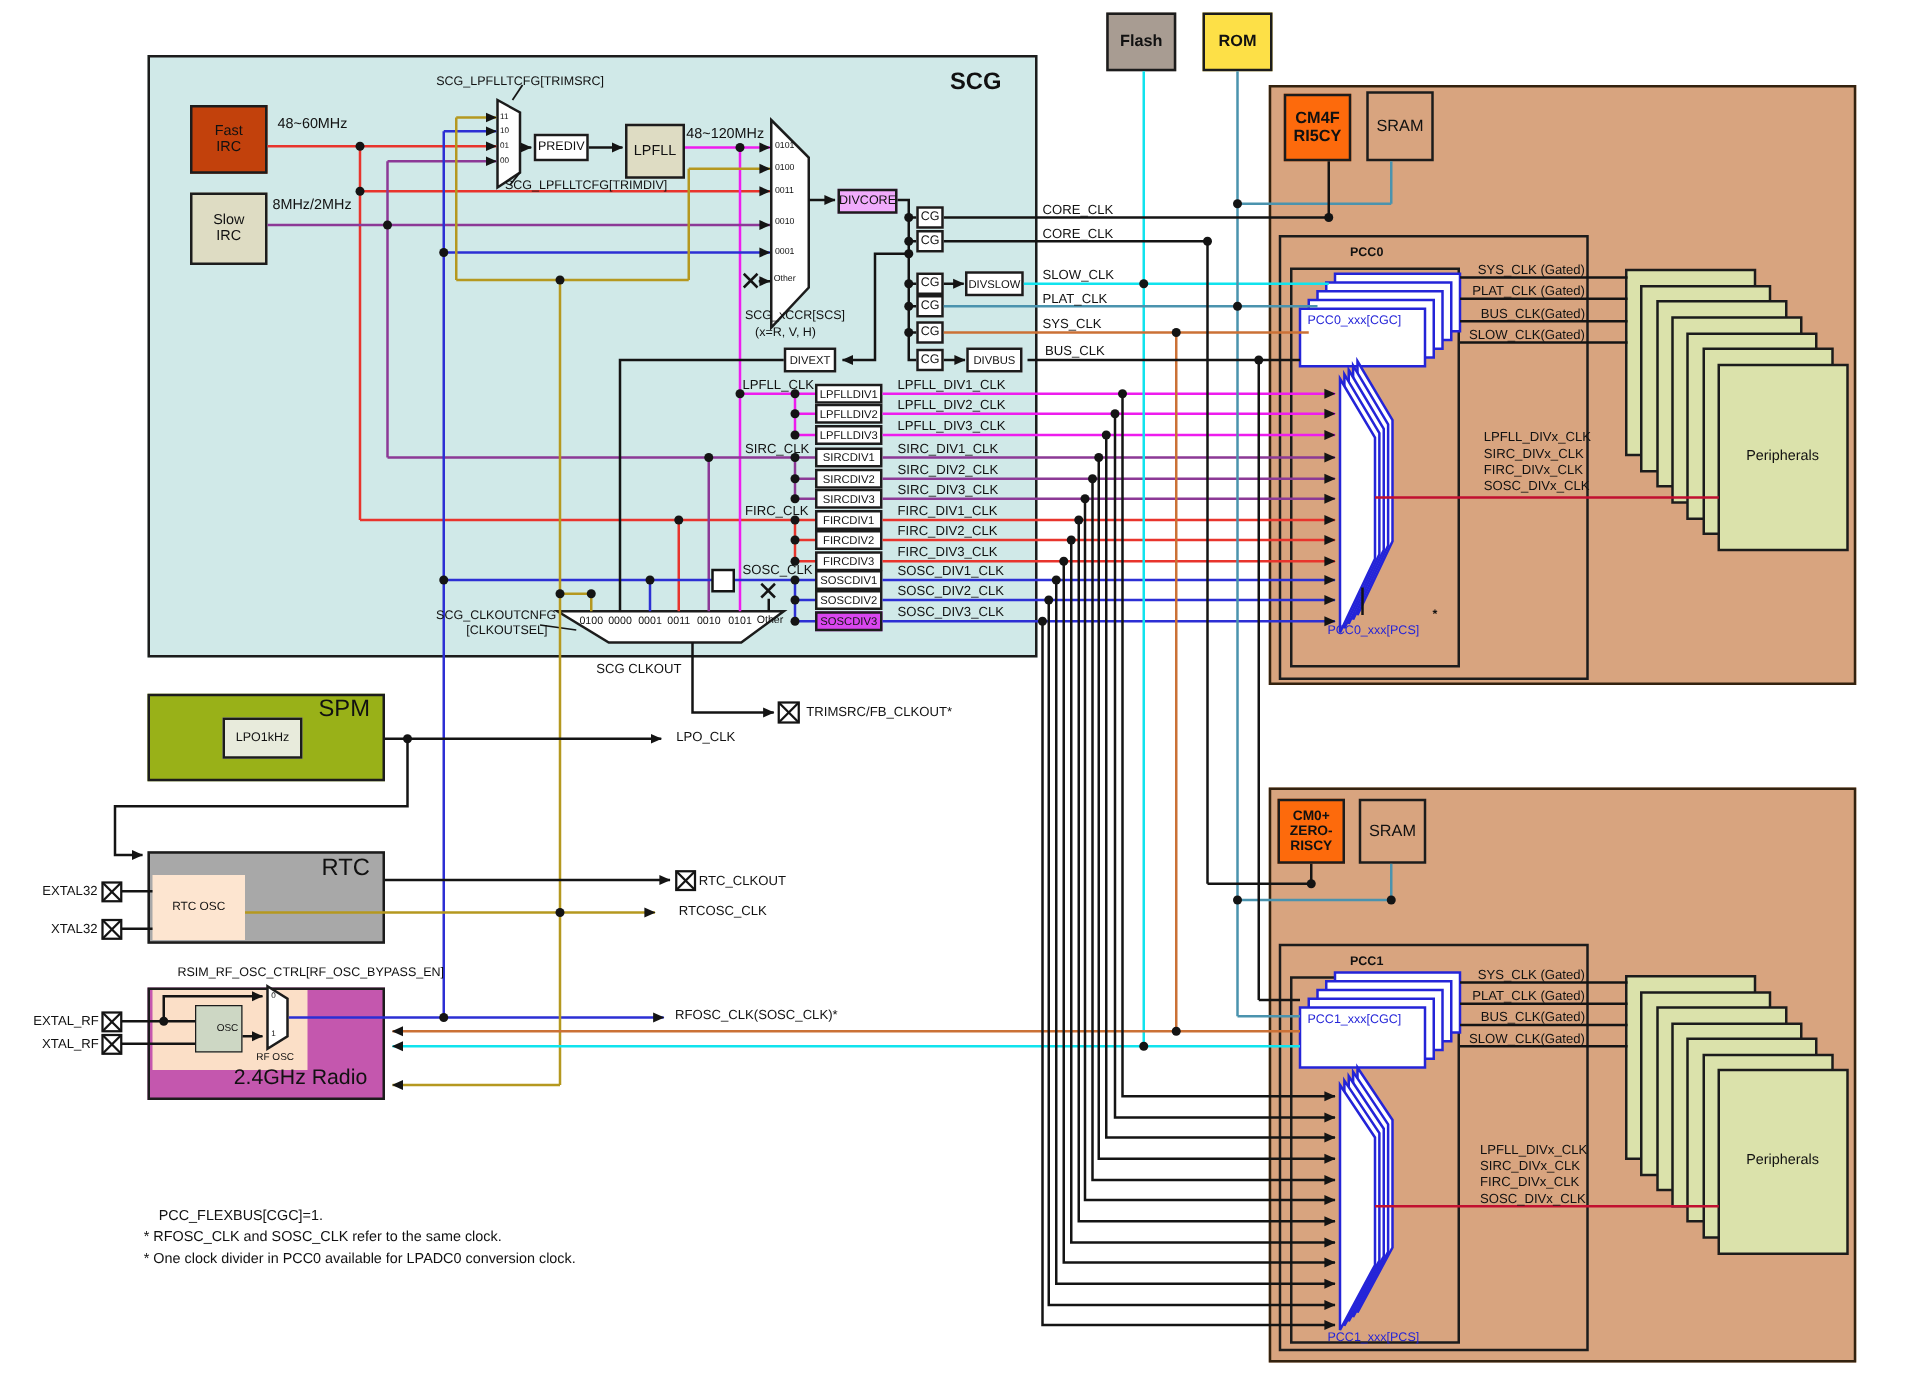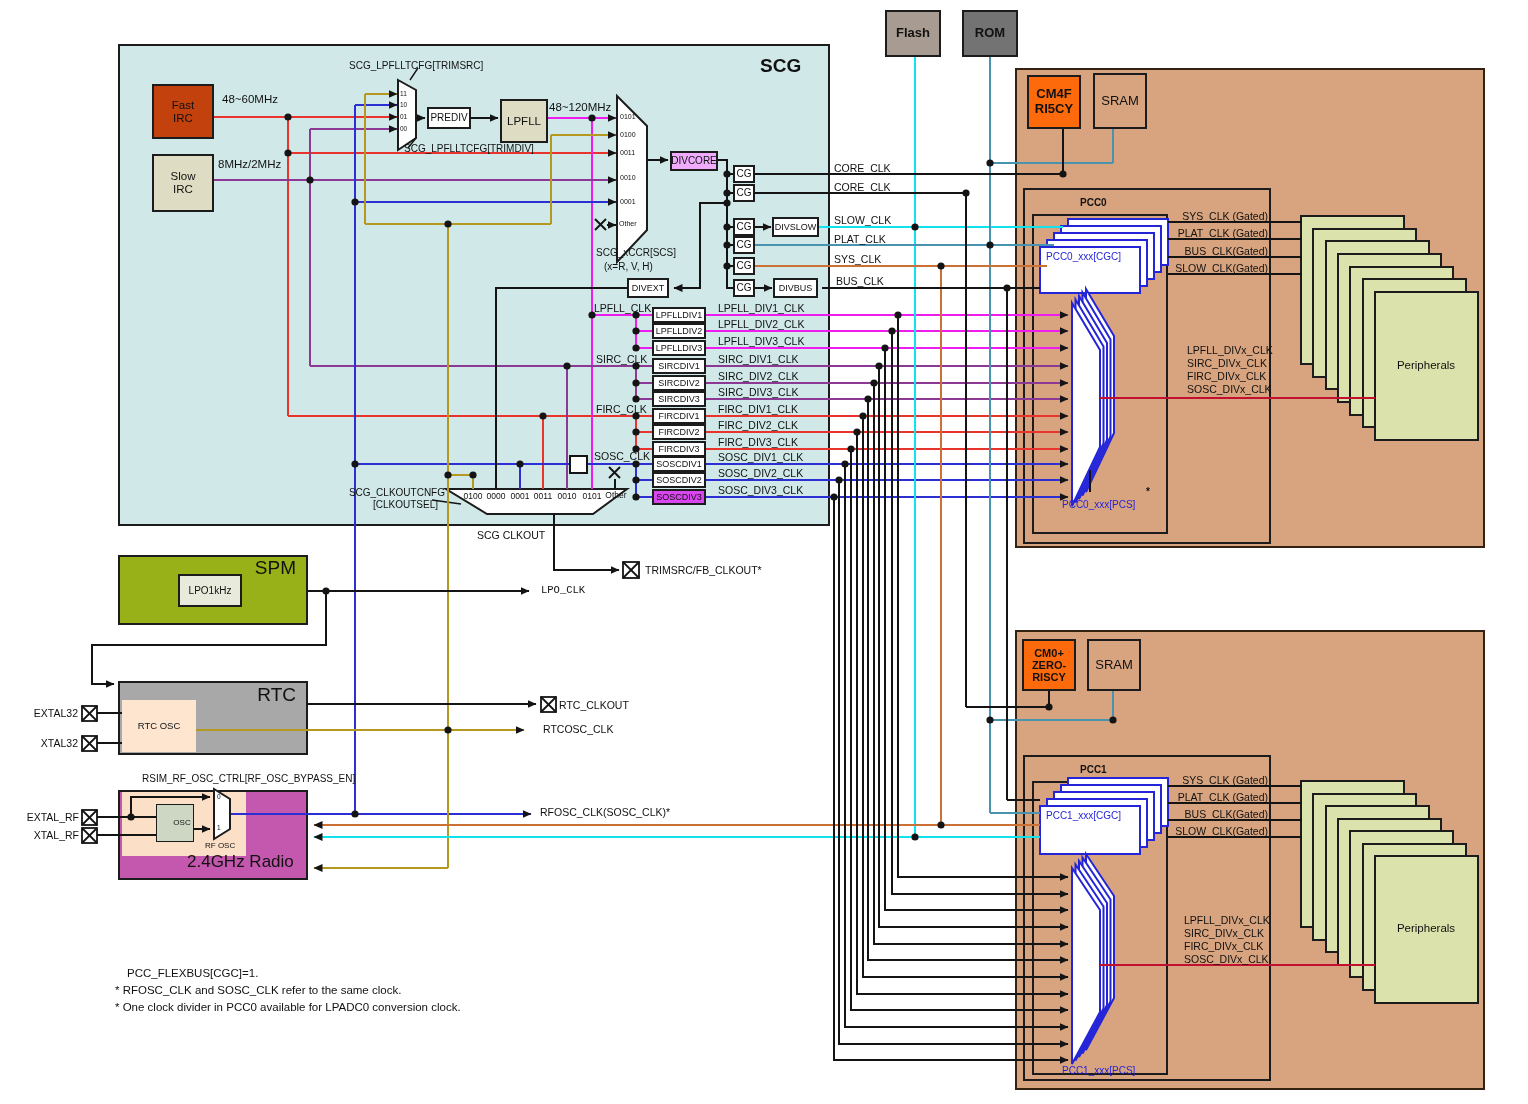--- a/index.html
+++ b/index.html
@@ -57,21 +57,21 @@
 
   <div class="blk" style="left:118px;top:555px;width:190px;height:70px;background:#99b118;border:2px solid #1c1c1c;"></div>
   <div class="box f10" style="left:178px;top:574px;width:64px;height:33px;background:#e8ebdc;">LPO1kHz</div>
   <div class="blk" style="left:118px;top:681px;width:190px;height:74px;background:#a8a8a8;border:2px solid #1c1c1c;"></div>
   <div class="box nb f95" style="left:122px;top:700px;width:74px;height:52px;background:#fde5d0;">RTC OSC</div>
   <div class="blk" style="left:118px;top:790px;width:190px;height:90px;background:#c457ae;border:2px solid #1c1c1c;"></div>
   <div class="blk" style="left:122px;top:792px;width:124px;height:64px;background:#fbdfc7;"></div>
   <div class="box f8" style="left:156px;top:804px;width:38px;height:38px;background:#cdd7c4;border-width:1.5px;padding-left:14px;">OSC</div>
 
   <div class="box b f13" style="left:885px;top:10px;width:56px;height:47px;background:#a89c92;">Flash</div>
-  <div class="box b f13" style="left:962px;top:10px;width:56px;height:47px;background:#737373;">ROM</div>
+  <div class="box b f13" style="left:962px;top:10px;width:56px;height:47px;background:#fde047;">ROM</div>
 
   <div class="blk" style="left:1015px;top:68px;width:470px;height:480px;background:#d8a47f;border:2.5px solid #33220f;"></div>
   <div class="box b pre f13" style="left:1027px;top:75px;width:54px;height:54px;background:#fd6a0c;">CM4F
 RI5CY</div>
   <div class="box f13" style="left:1093px;top:73px;width:54px;height:56px;background:#d8a47f;">SRAM</div>
   <div class="blk" style="left:1023px;top:188px;width:248px;height:356px;border:2px solid #1c1c1c;"></div>
   <div class="blk" style="left:1032px;top:214px;width:136px;height:320px;border:2px solid #1c1c1c;"></div>
 
   <div class="blk" style="left:1015px;top:630px;width:470px;height:460px;background:#d8a47f;border:2.5px solid #33220f;"></div>
   <div class="box b pre" style="left:1022px;top:639px;width:54px;height:52px;background:#fd6a0c;font-size:11px;">CM0+
@@ -459,21 +459,21 @@
   <div class="l f85 c" style="left:520px;top:492px;">0001</div>
   <div class="l f85 c" style="left:543px;top:492px;">0011</div>
   <div class="l f85 c" style="left:567px;top:492px;">0010</div>
   <div class="l f85 c" style="left:592px;top:492px;">0101</div>
   <div class="l f85 c" style="left:616px;top:491px;">Other</div>
   <div class="l f10 r" style="left:445px;top:487px;">SCG_CLKOUTCNFG</div>
   <div class="l f10 r" style="left:438px;top:499px;">[CLKOUTSEL]</div>
   <div class="l" style="left:477px;top:529px;">SCG CLKOUT</div>
 
   <div class="l" style="left:645px;top:564px;">TRIMSRC/FB_CLKOUT*</div>
-  <div class="l" style="left:541px;top:584px;font-family:Liberation Mono, monospace;">LPO_CLK</div>
+  <div class="l" style="left:541px;top:584px;">LPO_CLK</div>
   <div class="l" style="left:559px;top:699px;">RTC_CLKOUT</div>
   <div class="l" style="left:543px;top:723px;">RTCOSC_CLK</div>
   <div class="l" style="left:540px;top:806px;">RFOSC_CLK(SOSC_CLK)*</div>
 
   <div class="l f19 r" style="left:296px;top:557px;">SPM</div>
   <div class="l f19 r" style="left:296px;top:684px;">RTC</div>
   <div class="l r" style="left:78px;top:707px;">EXTAL32</div>
   <div class="l r" style="left:78px;top:737px;">XTAL32</div>
   <div class="l f10" style="left:142px;top:773px;">RSIM_RF_OSC_CTRL[RF_OSC_BYPASS_EN]</div>
   <div class="l r" style="left:79px;top:811px;">EXTAL_RF</div>

